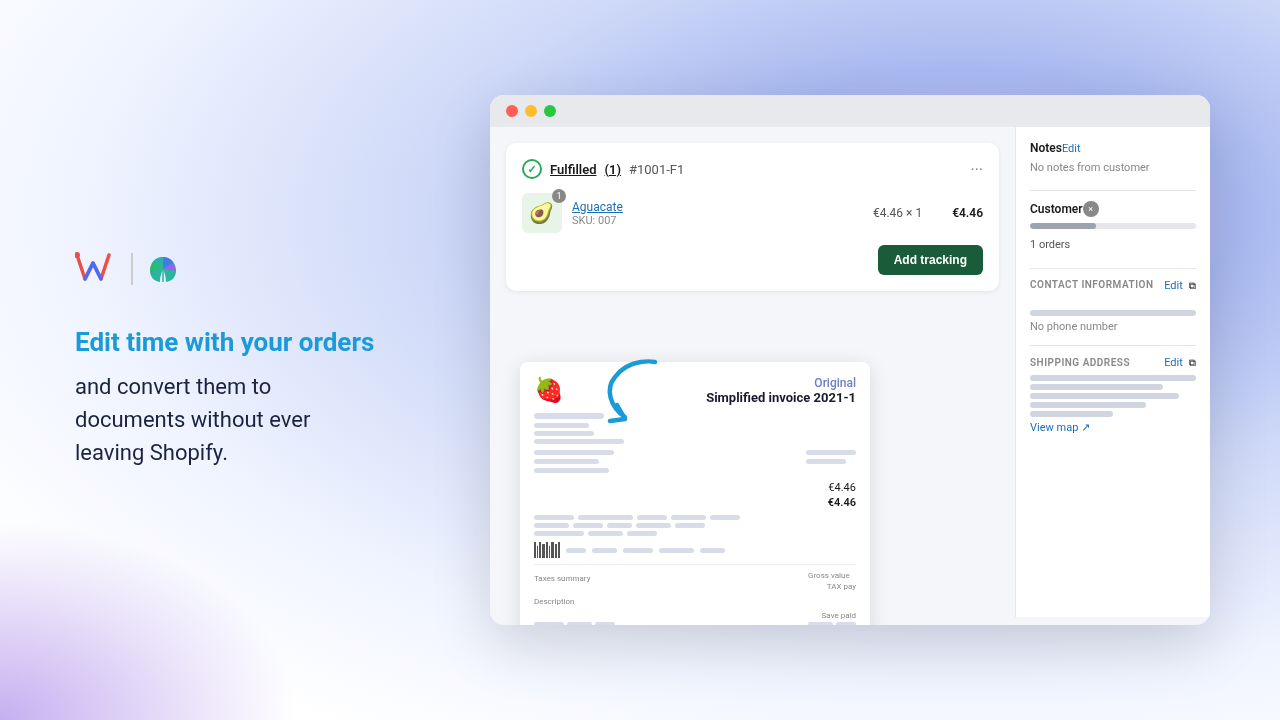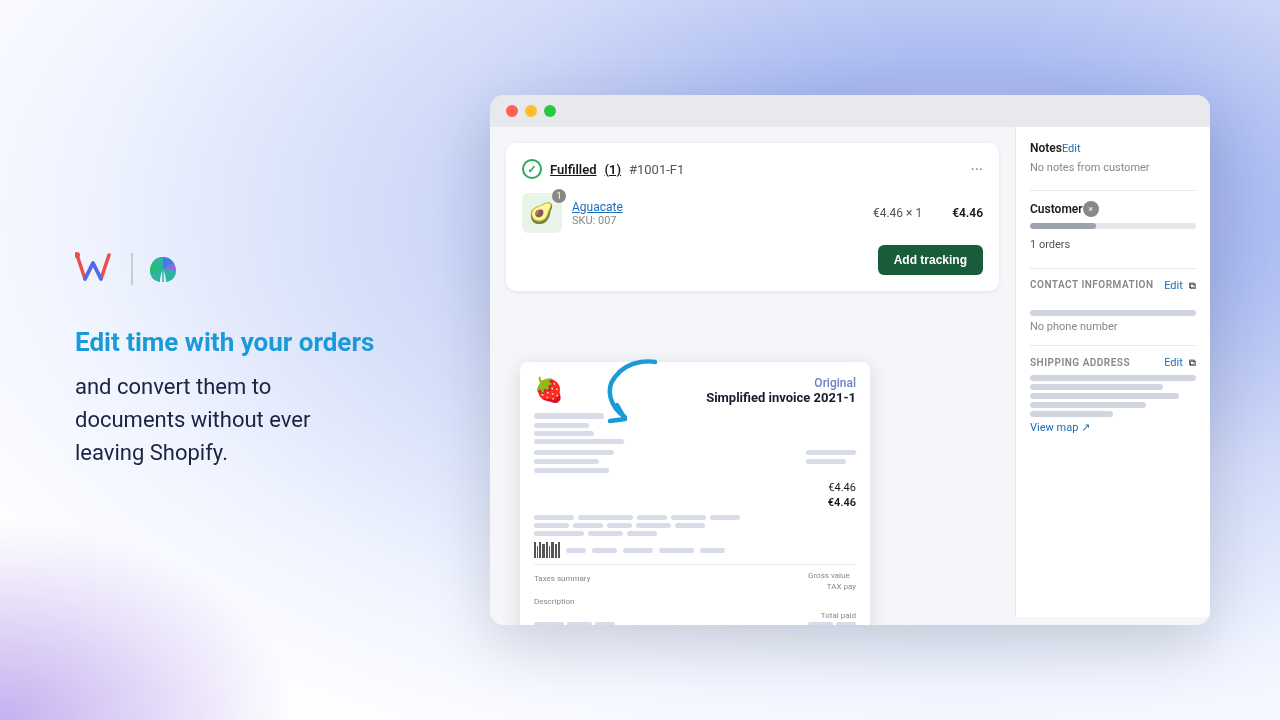--- a/index.html
+++ b/index.html
@@ -719,21 +719,21 @@
                 <span class="invoice-footer-text">Description</span>
                 <div style="display:flex; gap:3px; margin-top:2px;">
                   <span class="skel" style="width:30px; height:4px;"></span>
                   <span class="skel" style="width:25px; height:4px;"></span>
                   <span class="skel" style="width:20px; height:4px;"></span>
                 </div>
               </div>
               <div>
                 <div style="font-size:8px; color:#888; margin-bottom:2px; text-align:left;">Gross value</div>
                 <div style="font-size:8px; color:#888; margin-bottom:20px; text-align:right;">TAX pay</div>
-                <div style="font-size:8px; color:#888; text-align:right;">Total paid</div>
+                <div style="font-size:8px; color:#888; text-align:right;">Save paid</div>
                 <div style="display:flex; gap:3px; margin-top:2px; justify-content:flex-end;">
                   <span class="skel" style="width:25px; height:4px;"></span>
                   <span class="skel" style="width:20px; height:4px;"></span>
                 </div>
               </div>
             </div>
           </div>
         </div>
 
         <div class="sidebar-panel">

